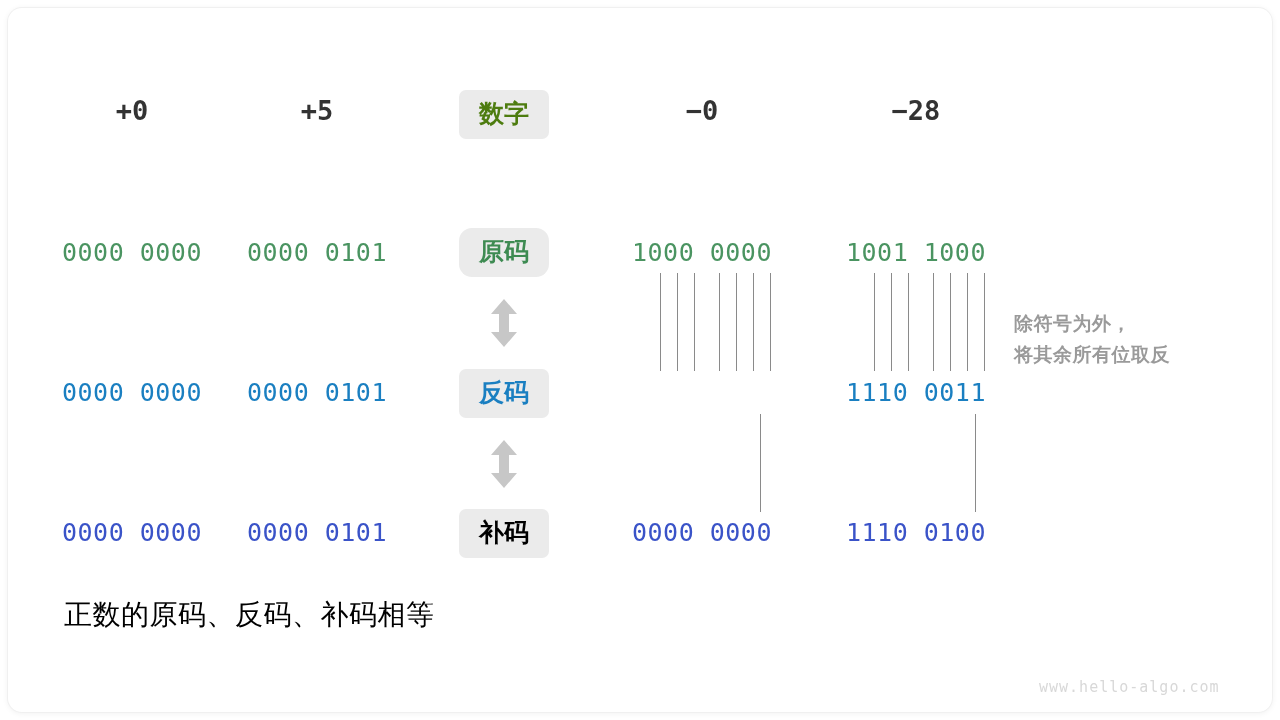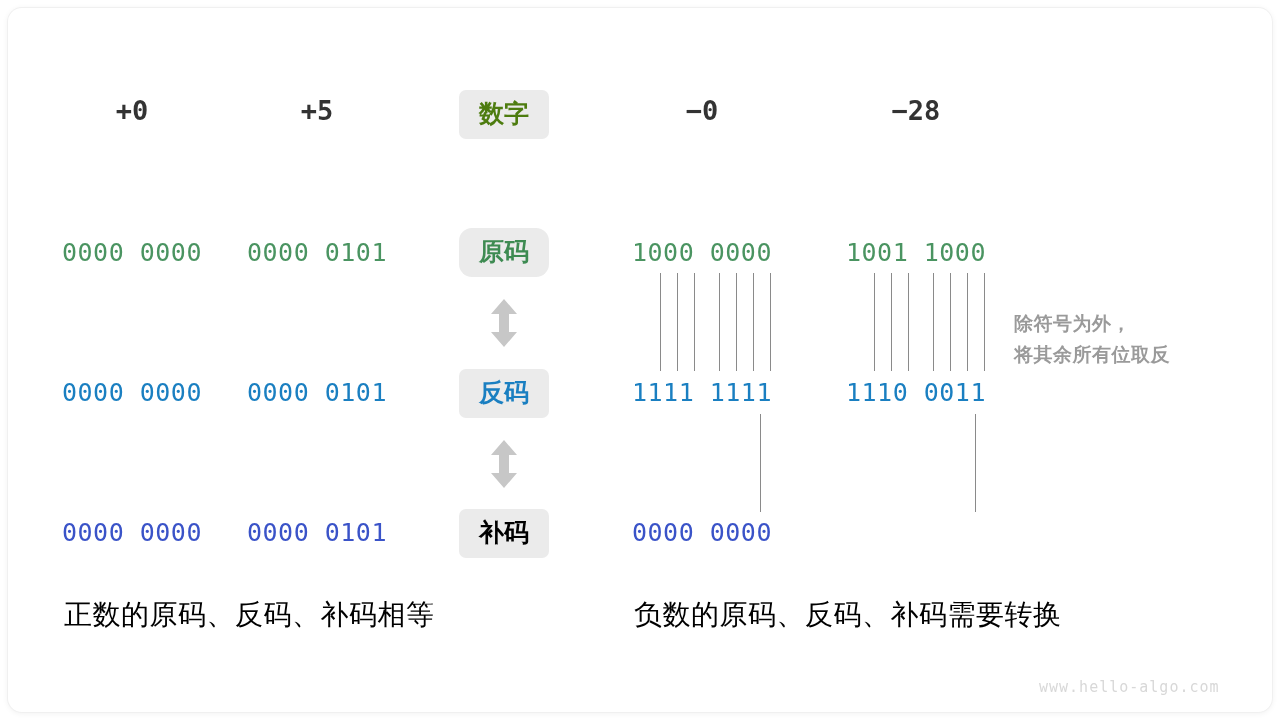--- a/index.html
+++ b/index.html
@@ -142,36 +142,35 @@
       <polygon points="20,2 33,17 25,17 25,35 33,35 20,50 7,35 15,35 15,17 7,17" fill="#c7c7c7"></polygon>
     </svg>
   </div>
 
   <div class="abs note" style="left:1006px; top:283px;margin-top:17px;">除符号为外，
 将其余所有位取反</div>
 
   <div class="abs bits row-ones" style="left:124px; top:370px;">0000 0000</div>
   <div class="abs bits row-ones" style="left:309px; top:370px;">0000 0101</div>
   <div class="abs badge badge-ones" style="left:496px; top:361px;">反码</div>
-  <div class="abs bits row-ones" style="left:694px; top:370px;">1111 1111</div>
   <div class="abs bits row-ones" style="left:908px; top:370px;">1110 0011</div>
 
   <div class="abs vline" style="left:752px; top:406px; height:98px;"></div>
   <div class="abs vline" style="left:967px; top:406px; height:98px;"></div>
 
   <div class="abs arrow" style="left:496px; top:430px;">
     <svg width="40" height="52" viewBox="0 0 40 52" xmlns="http://www.w3.org/2000/svg">
       <polygon points="20,2 33,17 25,17 25,35 33,35 20,50 7,35 15,35 15,17 7,17" fill="#c7c7c7"></polygon>
     </svg>
   </div>
 
 
   <div class="abs bits row-twos" style="left:124px; top:510px;">0000 0000</div>
   <div class="abs bits row-twos" style="left:309px; top:510px;">0000 0101</div>
   <div class="abs badge badge-twos" style="left:496px; top:501px;">补码</div>
   <div class="abs bits row-twos" style="left:694px; top:510px;">0000 0000</div>
+  <div class="abs bits row-twos" style="left:908px; top:510px;">1110 0100</div>
 
   <div class="abs caption" style="left:56px; top:588px;">正数的原码、反码、补码相等</div>
-  <div class="abs caption" style="left:626px; top:588px;">负数的原码、反码、补码需要转换</div>
 
   <div class="abs watermark" style="left:1031px; top:670px;">www.hello-algo.com</div>
 
 </div>
 
 </body></html>

